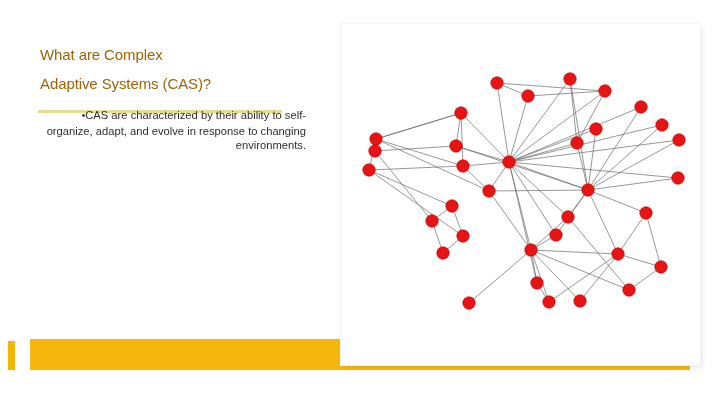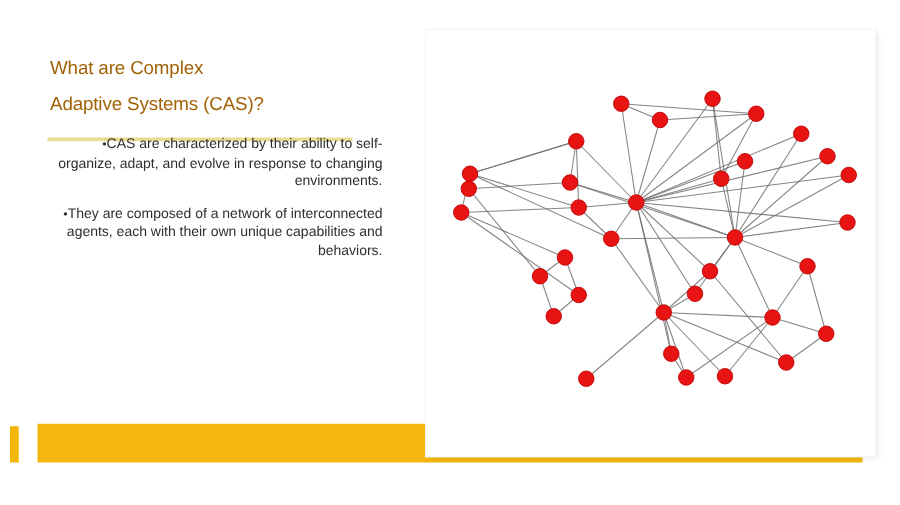--- a/index.html
+++ b/index.html
@@ -129,23 +129,20 @@
 
   <div id="title-block">
     <h1 id="slide-title">What are Complex
 Adaptive Systems (CAS)?</h1>
   </div>
   <div id="title-rule"></div>
 
   <div id="body-block">
     <p class="bullet">
       <span class="dot">•</span><span class="btext">CAS are characterized by their ability to self-organize, adapt, and evolve in response to changing environments.</span>
-    </p>
-    <p class="bullet">
-      <span class="dot">•</span><span class="btext">They are composed of a network of interconnected agents, each with their own unique capabilities and behaviors.</span>
     </p>
   </div>
 
   <div id="image-panel">
     <svg id="network-svg" viewBox="0 0 359 341" preserveAspectRatio="xMidYMid meet">
       <g id="edge-layer">
           <line x1="156" y1="59" x2="187" y2="72" class="edge"></line>
           <line x1="156" y1="59" x2="168" y2="138" class="edge"></line>
           <line x1="156" y1="59" x2="264" y2="67" class="edge"></line>
           <line x1="187" y1="72" x2="264" y2="67" class="edge"></line>

